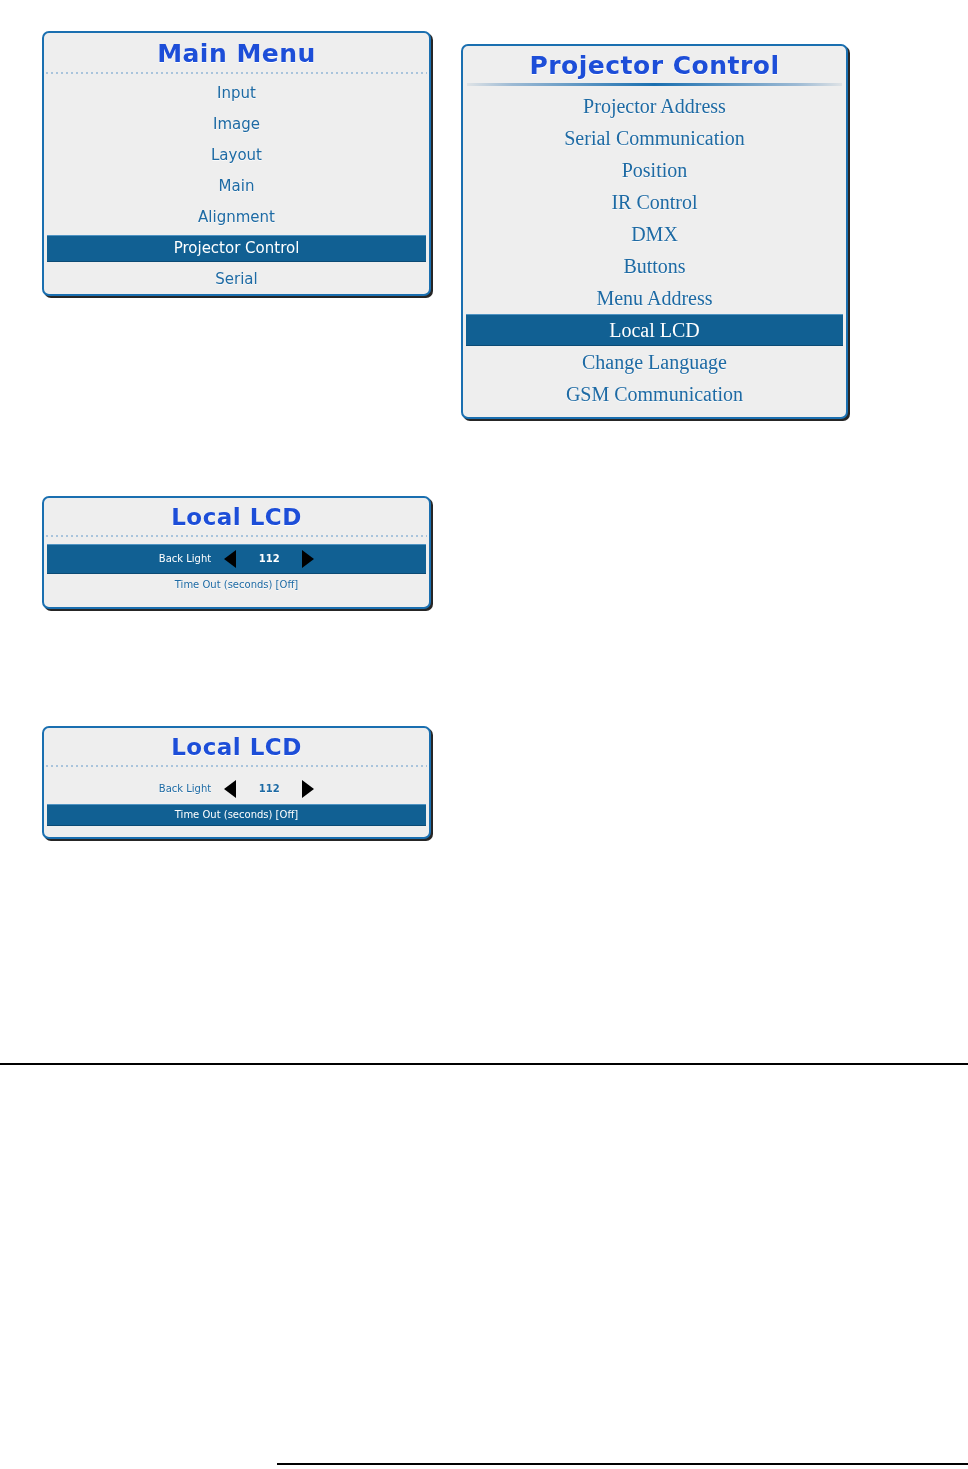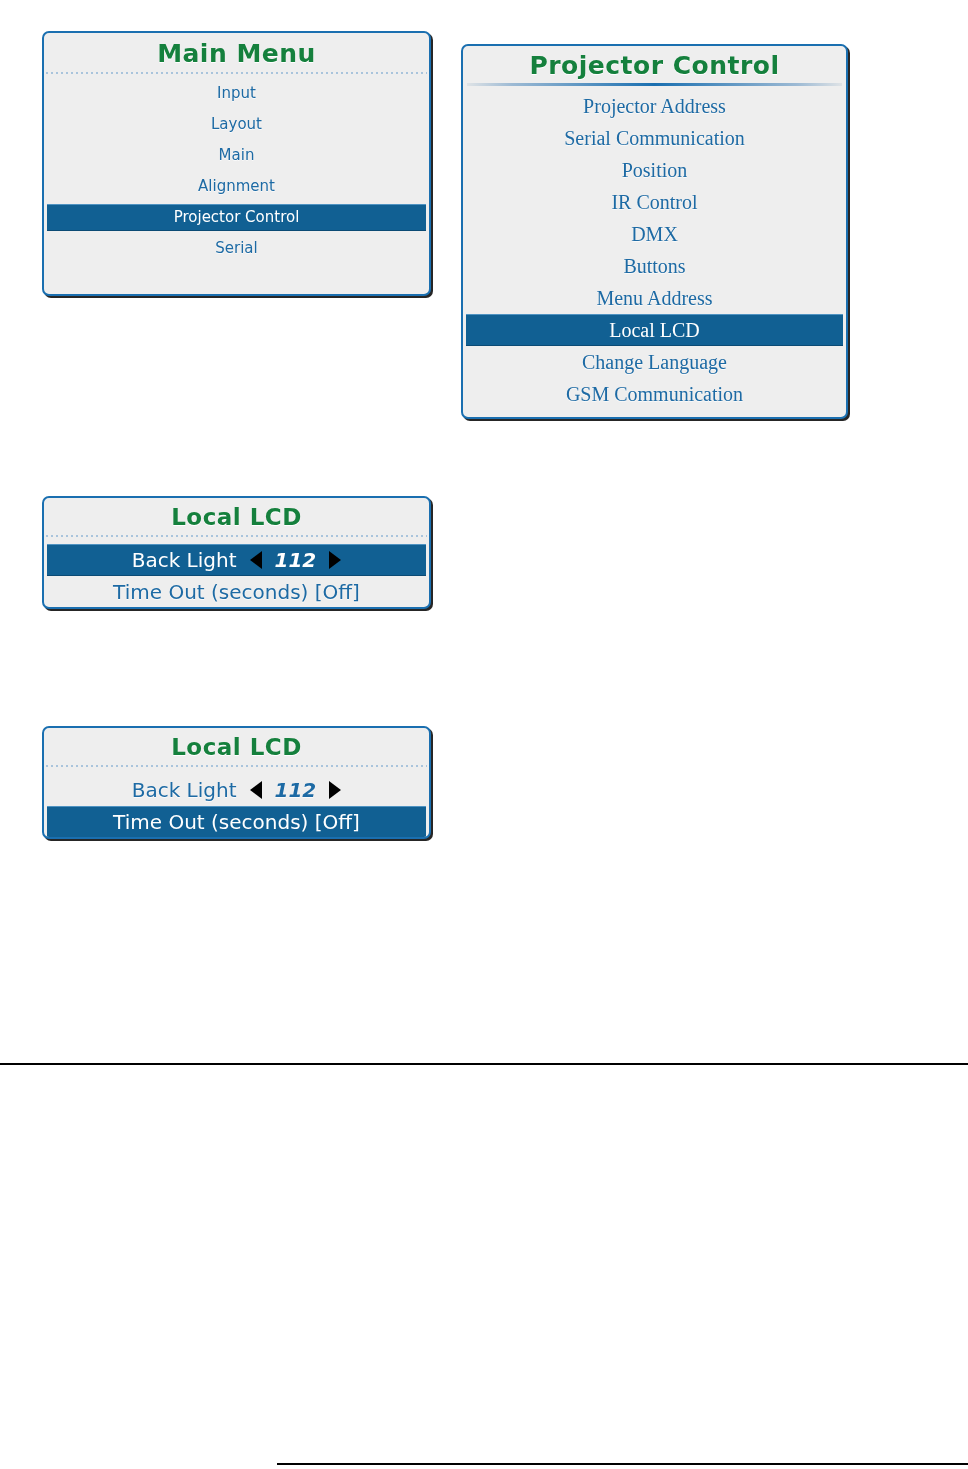--- a/index.html
+++ b/index.html
@@ -21,21 +21,21 @@
     box-sizing: border-box;
     background: #eeeeee;
     border: 2px solid #1a6fb0;
     border-radius: 7px;
     box-shadow: 2px 2px 0 0 rgba(0,0,0,0.85);
     padding: 0;
     overflow: hidden;
   }
   .osd-title {
     text-align: center;
-    color: #15803d;
+    color: #1d4ed8;
     font-weight: bold;
     letter-spacing: 0.5px;
     line-height: 1;
     padding-top: 9px;
     padding-bottom: 7px;
     text-shadow: 0 1px 0 #ffffff;
   }
   .sep-dotted {
     height: 2px;
     margin: 0 2px 4px 2px;
@@ -95,21 +95,21 @@
     padding: 6px 0 6px 0;
     margin: 0 3px;
     font-family: Liberation Serif, serif;
   }
 
   
   .osd.lcd { width: 389px; height: 113px; }
   .osd.lcd .osd-title { font-size: 23px; padding-top: 8px; padding-bottom: 6px; }
   .osd.lcd .sep-dotted { margin-bottom: 7px; }
   .osd.lcd .osd-item {
-    font-size: 20px;
+    font-size: 10px;
     padding: 6px 0 6px 0;
     margin: 0 3px;
   }
   #local-lcd-backlight { left: 42px; top: 496px; }
   #local-lcd-timeout   { left: 42px; top: 726px; }
 
   
   .spinner-row {
     display: flex;
     align-items: center;
@@ -123,40 +123,40 @@
     height: 0;
     border-top: 9px solid transparent;
     border-bottom: 9px solid transparent;
   }
   .arrow.left  { border-right: 12px solid #000000; }
   .arrow.right { border-left: 12px solid #000000; }
   .spin-value {
     min-width: 40px;
     text-align: center;
     font-weight: bold;
-    font-style: italic;
   }
 
   
   .page-rule {
     position: absolute;
     background: #000000;
     height: 2px;
   }
   #rule-top    { left: 0px;   top: 1063px; width: 968px; }
   #rule-bottom { left: 277px; top: 1463px; width: 691px; }
 </style>
 </head>
 <body>
 
 <div class="osd" id="main-menu">
   <div class="osd-title">Main Menu</div>
   <div class="sep-dotted"></div>
   <div class="osd-items">
     <div class="osd-item">Input</div>
+    <div class="osd-item">Image</div>
     <div class="osd-item">Layout</div>
     <div class="osd-item">Main</div>
     <div class="osd-item">Alignment</div>
     <div class="osd-item selected">Projector Control</div>
     <div class="osd-item">Serial</div>
   </div>
 </div>
 
 <div class="osd" id="projector-control">
   <div class="osd-title">Projector Control</div>

